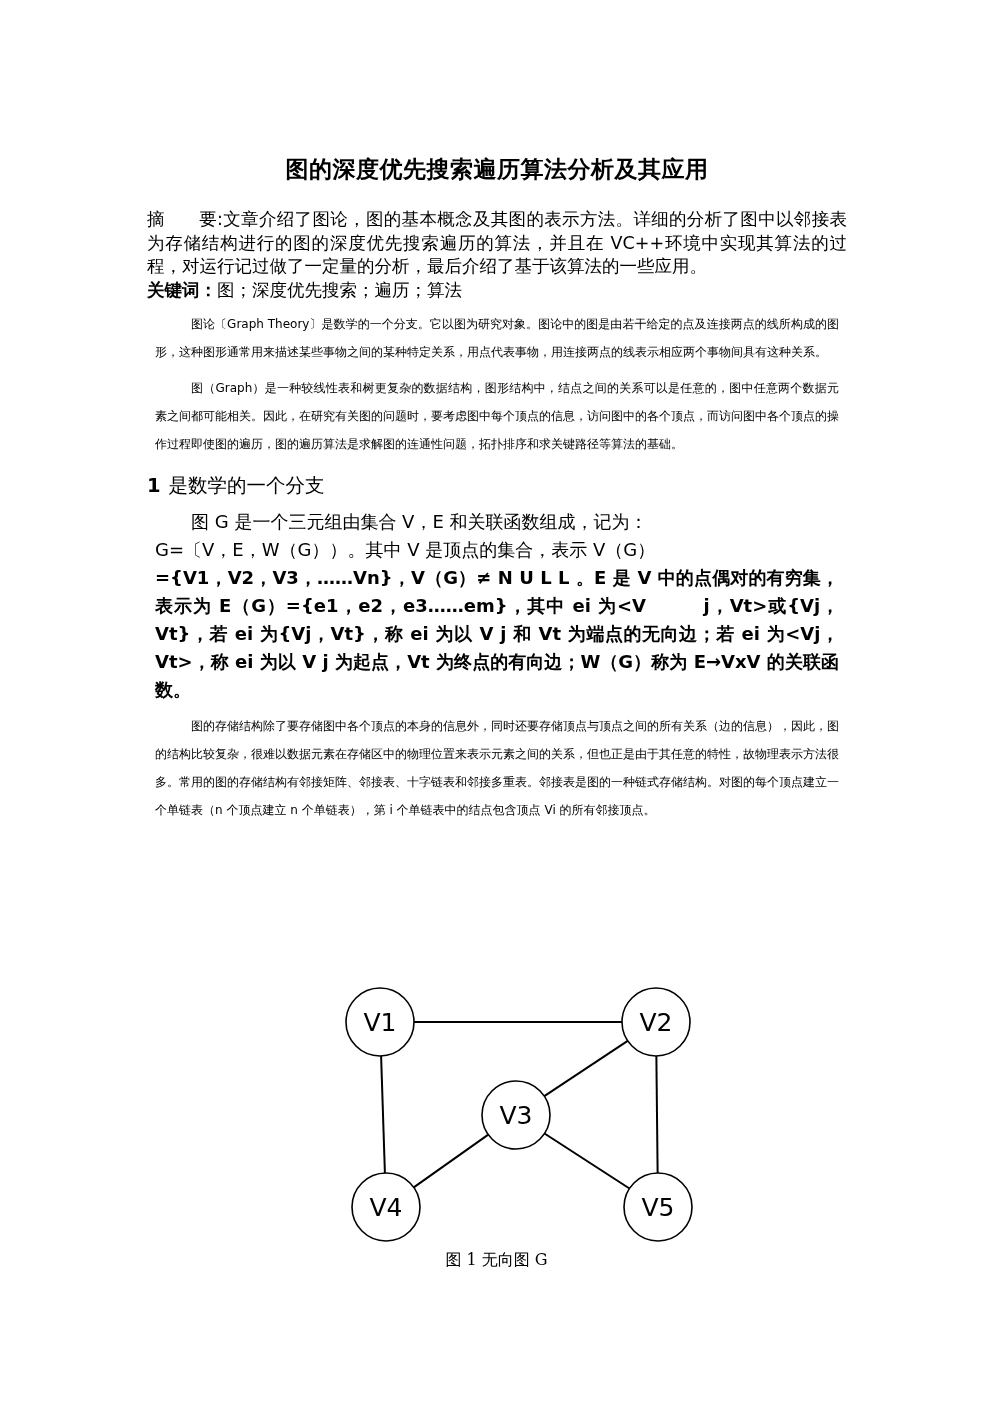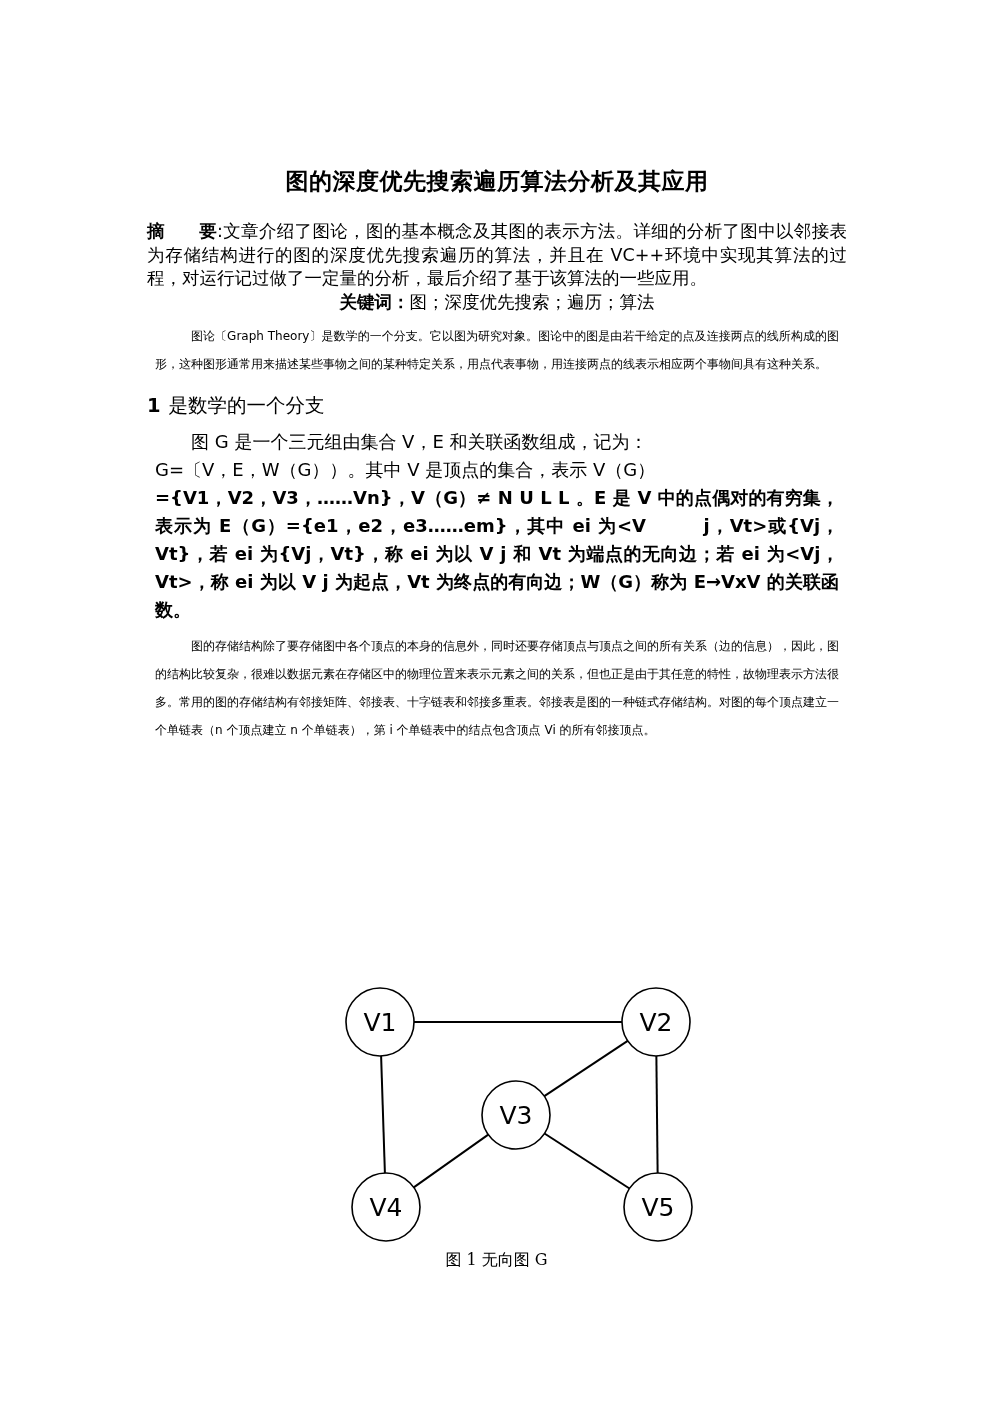--- a/index.html
+++ b/index.html
@@ -18,21 +18,21 @@
   .page {
     position: absolute;
     left: 0; top: 0;
     width: 993px;
     height: 1404px;
     background: #fff;
   }
   .content {
     position: absolute;
     left: 147px;
-    top: 16px;
+    top: 4px;
     width: 700px;
   }
 
   
   .doc-title {
     text-align: center;
     font-family: "DejaVu Serif", serif;
     font-weight: bold;
     font-size: 23px;
     line-height: 30px;
@@ -42,32 +42,31 @@
 
   
   .abstract-block {
     margin-top: 24px;
     font-size: 17.5px;
     line-height: 23.5px;
     text-align: justify;
     text-justify: inter-character;
   }
   .abstract-label {
-    font-weight: bold;
+    font-weight: normal;
     letter-spacing: 0px;
   }
   .abstract-label .gap {
     display: inline-block;
     width: 34px;
   }
   .kw-line {
     font-size: 17.5px;
     line-height: 23.5px;
     margin-top: 0px;
-    text-align: center;
   }
   .kw-label {
     font-weight: bold;
   }
 
   
   p.body {
     font-size: 12px;
     line-height: 28px;
     margin: 8px;
@@ -141,20 +140,21 @@
 
     <div class="abstract-block">
       <span class="abstract-label"><span>摘</span><span class="gap"></span><span>要</span></span><span>:</span><span>文章介绍了图论，图的基本概念及其图的表示方法。详细的分析了图中以邻接表为存储结构进行的图的深度优先搜索遍历的算法，并且在 VC++环境中实现其算法的过程，对运行记过做了一定量的分析，最后介绍了基于该算法的一些应用。</span>
     </div>
 
     <div class="kw-line">
       <span class="kw-label">关键词：</span><span>图；深度优先搜索；遍历；算法</span>
     </div>
 
     <p class="body">图论〔Graph  Theory〕是数学的一个分支。它以图为研究对象。图论中的图是由若干给定的点及连接两点的线所构成的图形，这种图形通常用来描述某些事物之间的某种特定关系，用点代表事物，用连接两点的线表示相应两个事物间具有这种关系。</p>
+    <p class="body">图（Graph）是一种较线性表和树更复杂的数据结构，图形结构中，结点之间的关系可以是任意的，图中任意两个数据元素之间都可能相关。因此，在研究有关图的问题时，要考虑图中每个顶点的信息，访问图中的各个顶点，而访问图中各个顶点的操作过程即使图的遍历，图的遍历算法是求解图的连通性问题，拓扑排序和求关键路径等算法的基础。</p>
 
     <h2 class="section">
       <span class="num">1</span><span class="txt">是数学的一个分支</span>
     </h2>
     <div class="formula-block">
       <div class="formula-line indent">图 G 是一个三元组由集合 V，E 和关联函数组成，记为：</div>
       <div class="formula-line">G=〔V，E，W（G））。其中 V 是顶点的集合，表示 V（G）</div>
       <div class="formula-line" style="text-align:justify;text-justify:inter-character;font-weight:bold;">={V1，V2，V3，……Vn}，V（G）≠ N U L L 。E 是 V 中的点偶对的有穷集，表示为 E（G）={e1，e2，e3……em}，其中 ei 为&lt;V        j，Vt&gt;或{Vj，Vt}，若 ei 为{Vj，Vt}，称 ei 为以 V j 和 Vt 为端点的无向边；若 ei 为&lt;Vj，Vt&gt;，称 ei 为以 V j 为起点，Vt 为终点的有向边；W（G）称为 E→VxV 的关联函数。</div>
     </div>
 

